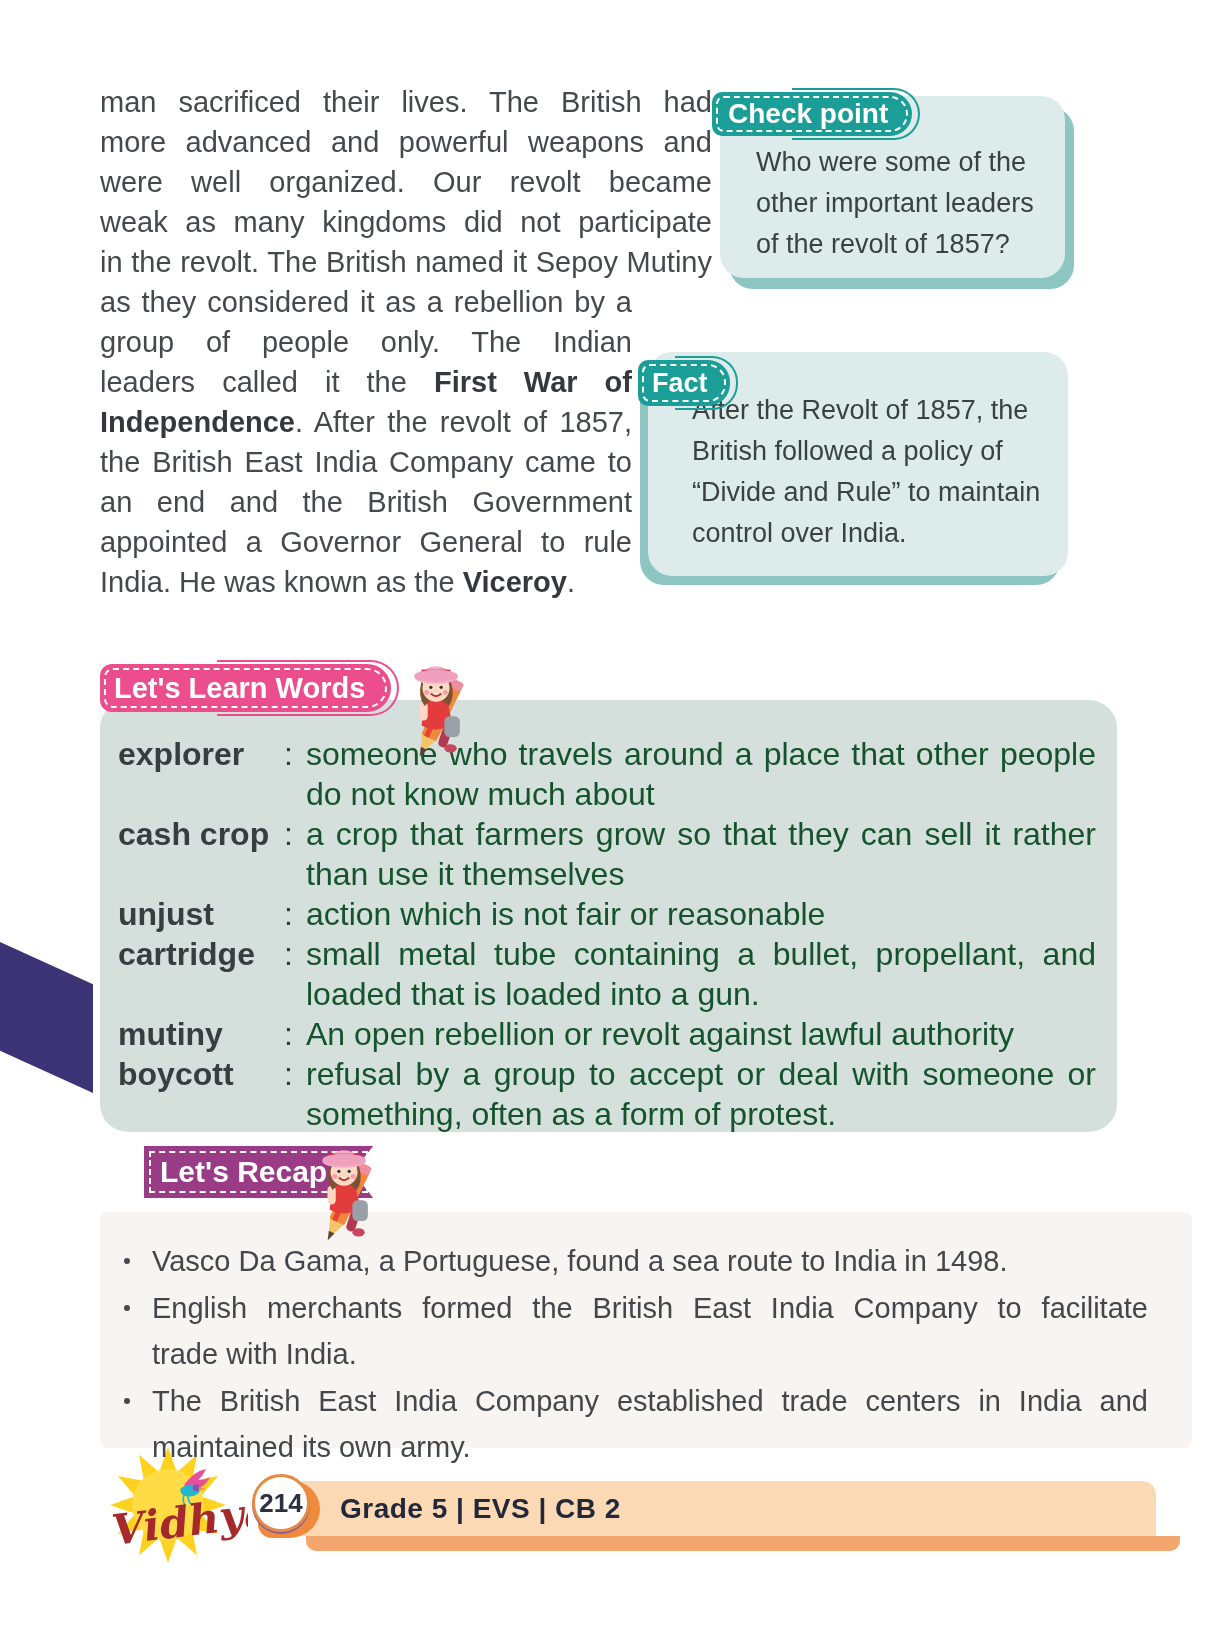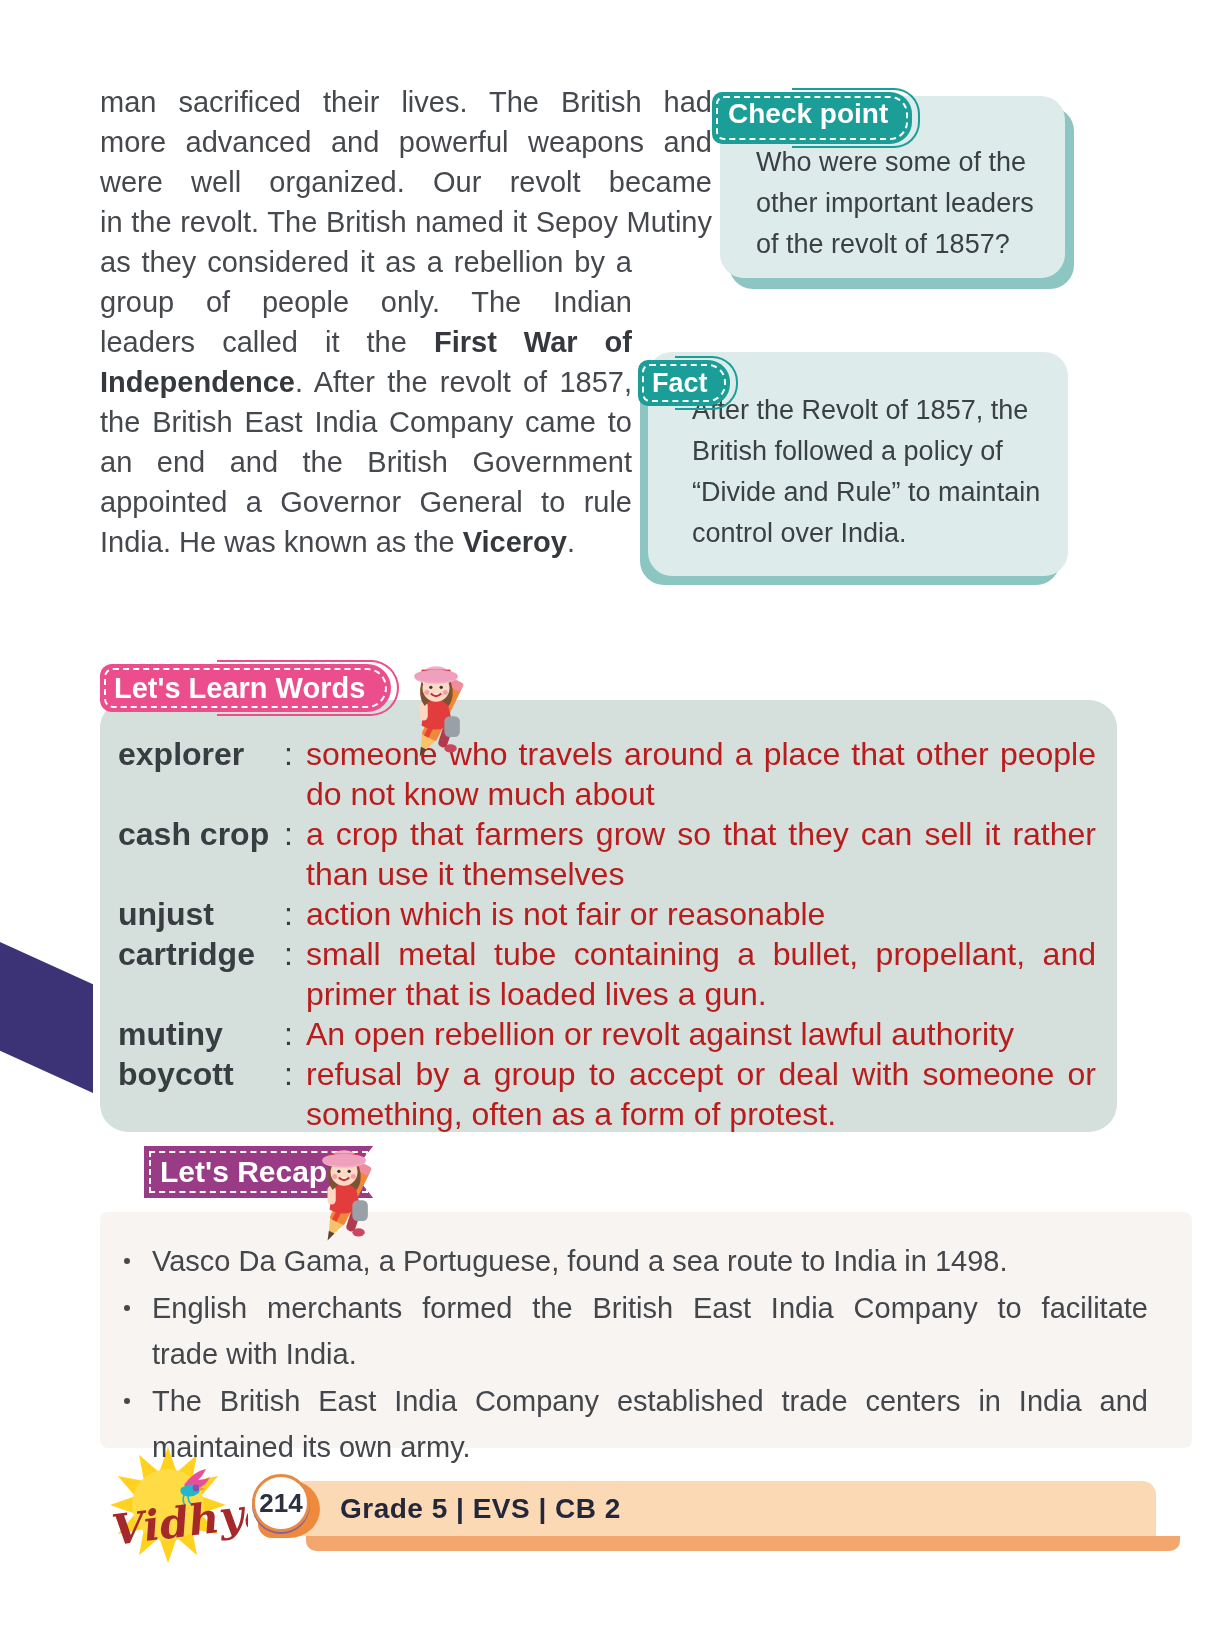--- a/index.html
+++ b/index.html
@@ -13,21 +13,21 @@
   .b2 .jline{width:532px;}
   .jline.last{text-align-last:left;}
   .jline b{font-weight:700;color:#35393d;}
 
   
   .tag{position:absolute;background:#1b9e97;color:#fff;font-weight:700;z-index:4;
        border-radius:10px 22px 22px 10px;}
   .tag::before{content:"";position:absolute;inset:4px;border:2px dashed #ffffff;border-radius:8px 18px 18px 8px;}
   .tag::after{content:"";position:absolute;top:-4px;bottom:-4px;left:40%;right:-8px;
        border:2px solid #1b9e97;border-left:none;border-radius:0 26px 26px 0;}
-  .cp-label{left:712px;top:92px;height:52px;line-height:44px;padding:0 24px 0 16px;font-size:28px;}
+  .cp-label{left:712px;top:92px;height:44px;line-height:44px;padding:0 24px 0 16px;font-size:28px;}
   .fact-label{left:638px;top:360px;height:46px;line-height:46px;padding:0 22px 0 14px;font-size:27px;}
 
   .teal-box{position:absolute;background:#ddecea;border-radius:24px;}
   .cp-box{left:720px;top:96px;width:345px;height:182px;box-shadow:9px 11px 0 #8cc5c2;}
   .fact-box{left:648px;top:352px;width:420px;height:224px;box-shadow:-8px 9px 0 #8cc5c2;}
   .box-lines{position:absolute;font-size:27px;line-height:41px;color:#3b4045;}
   .cp-text{left:756px;top:142px;width:300px;}
   .fact-text{left:692px;top:390px;width:360px;}
 
   
@@ -37,21 +37,21 @@
        background:#ec4d8c;color:#fff;font-weight:700;font-size:29px;padding:0 26px 0 14px;
        border-radius:12px 24px 24px 12px;}
   .pink-label::before{content:"";position:absolute;inset:4px;border:2px dashed #fff;border-radius:9px 20px 20px 9px;}
   .pink-label::after{content:"";position:absolute;top:-4px;bottom:-4px;left:40%;right:-8px;
        border:2px solid #ec4d8c;border-left:none;border-radius:0 28px 28px 0;}
 
   .words-grid{position:absolute;left:118px;top:734px;width:978px;
        display:grid;grid-template-columns:166px 22px 1fr;font-size:32px;line-height:40px;z-index:2;}
   .w-term{font-weight:700;color:#383d41;}
   .w-colon{color:#383d41;}
-  .w-def{color:#b91c1c;}
+  .w-def{color:#14532d;}
   .w-def .dline{text-align:justify;text-align-last:justify;}
   .w-def .dline.last{text-align:justify;text-align-last:left;}
 
   
   .recap-panel{position:absolute;left:100px;top:1212px;width:1092px;height:236px;
        background:#f8f4f1;border-radius:8px;}
   .purple-label{position:absolute;left:100px;top:1146px;height:52px;line-height:52px;z-index:5;
        background:#9a3b85;color:#fff;font-weight:700;font-size:30px;padding:0 46px 0 16px;
        clip-path:polygon(0 0,100% 0,91% 50%,100% 100%,0 100%);margin-left:44px;}
   .purple-label::before{content:"";position:absolute;inset:5px;border:2px dashed #fff;}
@@ -120,20 +120,21 @@
         <ellipse cx="36" cy="25" rx="21" ry="6" fill="#eea0bc"></ellipse>
       </symbol>
     </defs>
   </svg>
 
   <div class="intro">
     <div class="b1" id="intro-b1">
         <div class="jline">man sacrificed their lives. The British had</div>
         <div class="jline">more advanced and powerful weapons and</div>
         <div class="jline">were well organized. Our revolt became</div>
+        <div class="jline">weak as many kingdoms did not participate</div>
         <div class="jline">in the revolt. The British named it Sepoy Mutiny</div>
       </div>
     <div class="b2" id="intro-b2">
         <div class="jline"><span>as they considered it as a rebellion by a</span></div>
         <div class="jline"><span>group of people only. The Indian</span></div>
         <div class="jline"><span>leaders called it the </span><b>First War of</b></div>
         <div class="jline"><b>Independence</b><span>. After the revolt of 1857,</span></div>
         <div class="jline"><span>the British East India Company came to</span></div>
         <div class="jline"><span>an end and the British Government</span></div>
         <div class="jline"><span>appointed a Governor General to rule</span></div>
@@ -178,21 +179,21 @@
       </div>
       <div class="w-term">unjust</div>
       <div class="w-colon">:</div>
       <div class="w-def">
         <div class="dline last">action which is not fair or reasonable</div>
       </div>
       <div class="w-term">cartridge</div>
       <div class="w-colon">:</div>
       <div class="w-def">
         <div class="dline">small metal tube containing a bullet, propellant, and</div>
-        <div class="dline last">primer that is loaded lives a gun.</div>
+        <div class="dline last">loaded that is loaded into a gun.</div>
       </div>
       <div class="w-term">mutiny</div>
       <div class="w-colon">:</div>
       <div class="w-def">
         <div class="dline last">An open rebellion or revolt against lawful authority</div>
       </div>
       <div class="w-term">boycott</div>
       <div class="w-colon">:</div>
       <div class="w-def">
         <div class="dline">refusal by a group to accept or deal with someone or</div>

